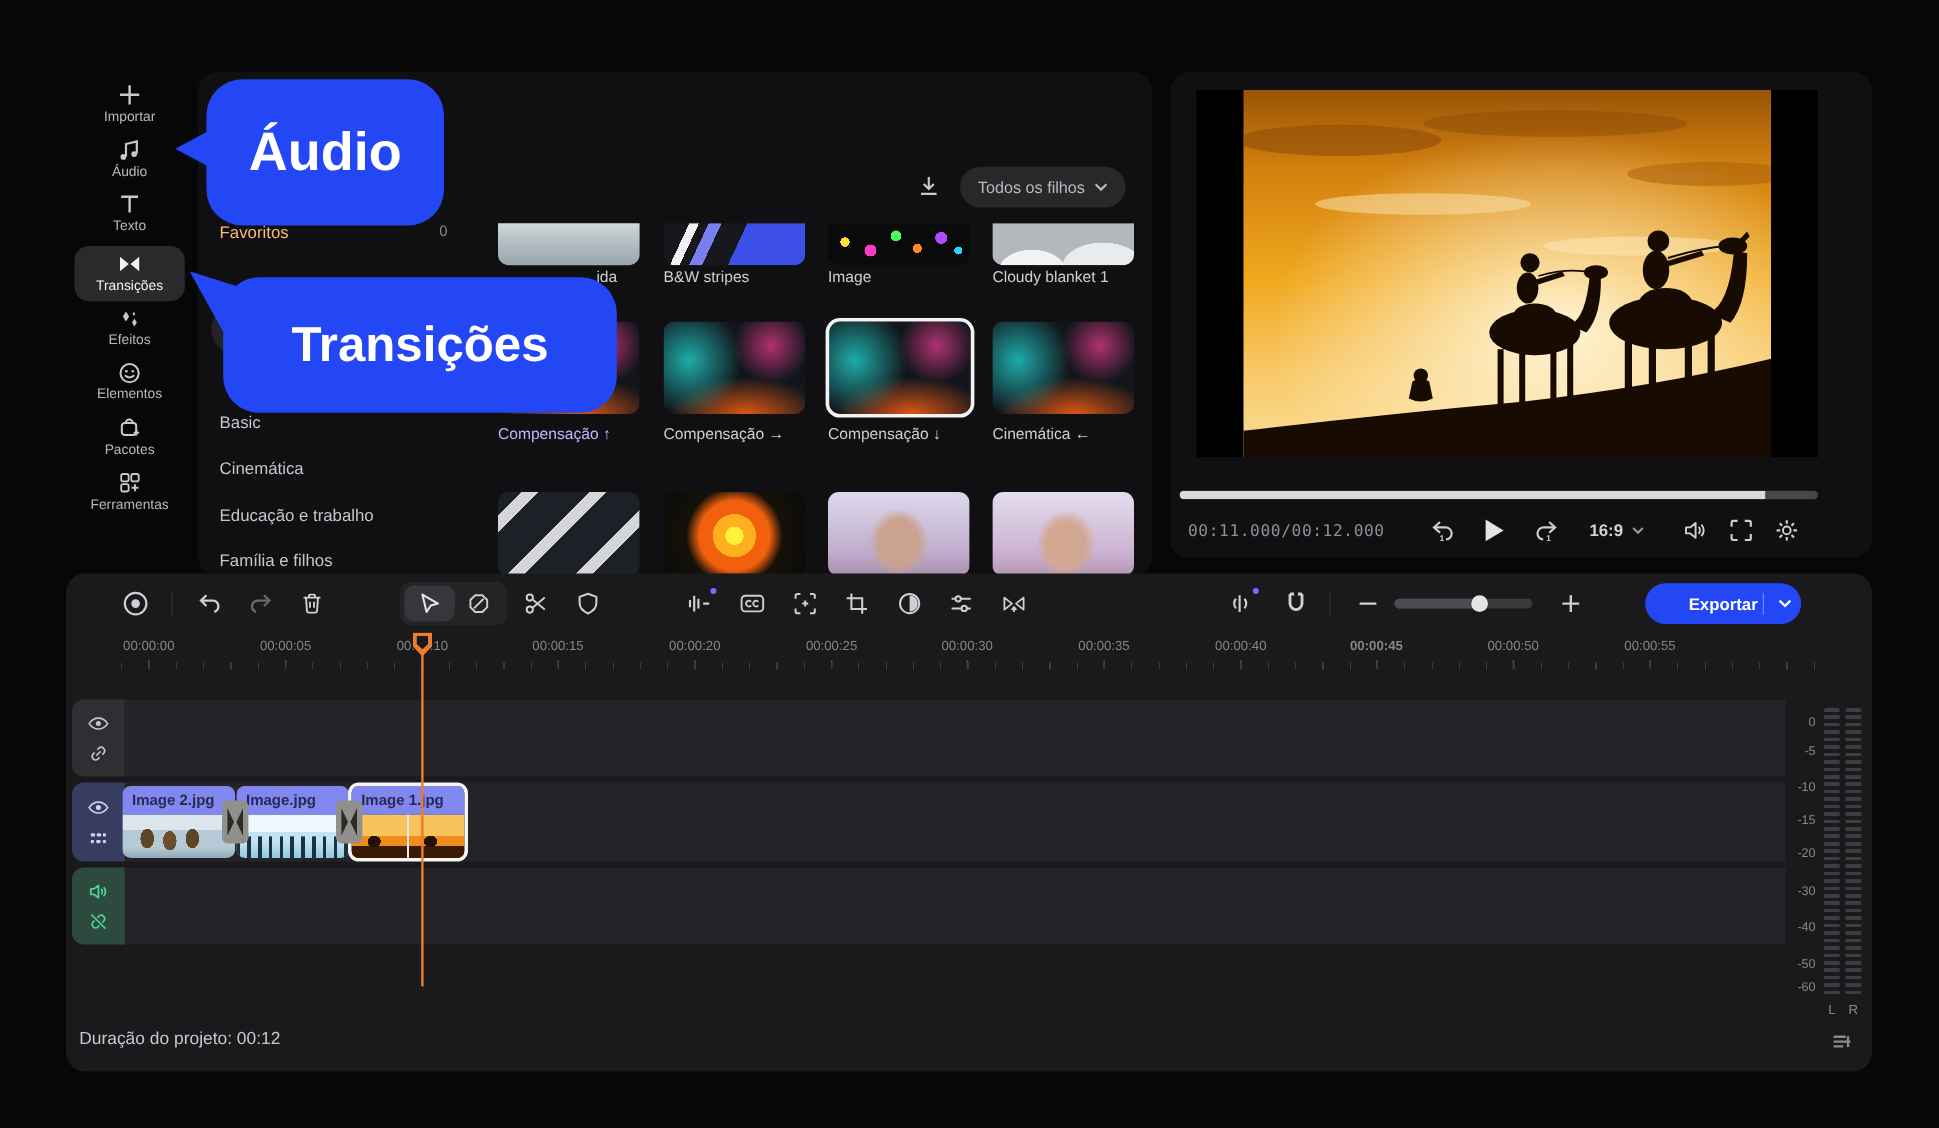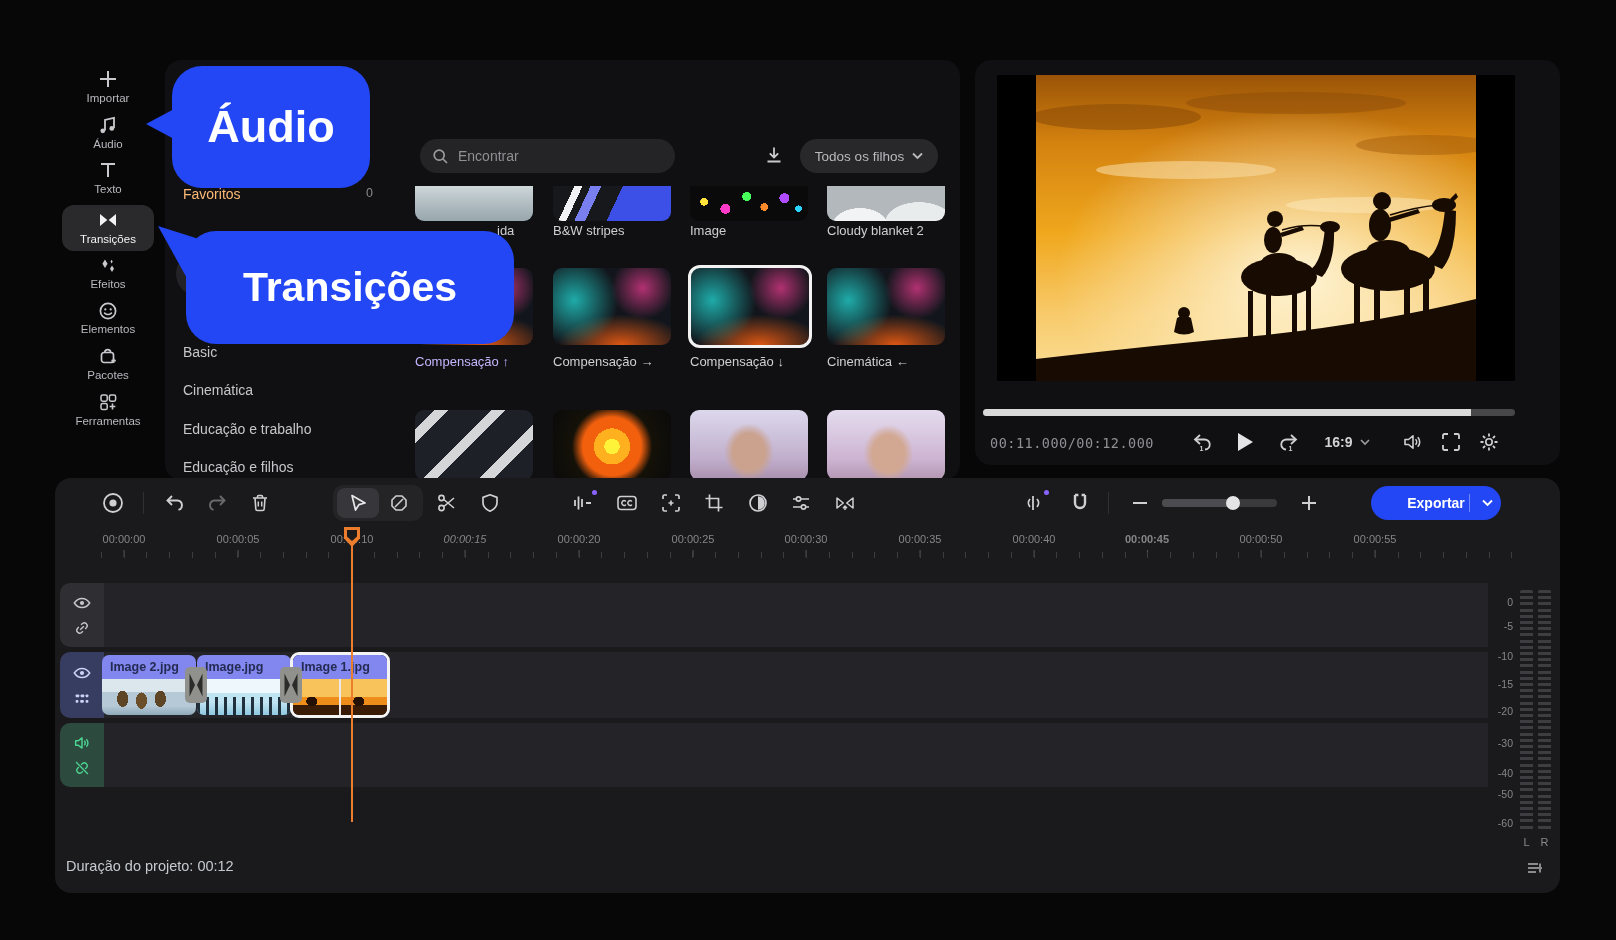--- a/index.html
+++ b/index.html
@@ -128,27 +128,20 @@
           <rect x="12.4" y="4" width="6.2" height="6.2" rx="1.6" stroke="#c9c9cd" stroke-width="1.5" fill="none"></rect>
           <rect x="4" y="12.4" width="6.2" height="6.2" rx="1.6" stroke="#c9c9cd" stroke-width="1.5" fill="none"></rect>
           <path d="M15.5 12.6v5.8M12.6 15.5h5.8" stroke="#c9c9cd" stroke-width="1.6"></path>
         </svg>
       <div class="abs side-label" style="left:0;top:24px;">Ferramentas</div>
     </div>
   </div>
 
   <div class="abs panel" style="left:165px;top:60px;width:795px;height:420px;overflow:hidden;">
 
-    <div class="abs search" style="left:255px;top:79px;width:255px;height:34px;">
-      <svg width="17" height="17" viewBox="0 0 17 17">
-          <circle cx="7.2" cy="7.2" r="5" stroke="#9a9aa0" stroke-width="1.7" fill="none"></circle>
-          <path d="M11 11l4 4" stroke="#9a9aa0" stroke-width="1.7"></path>
-        </svg>
-      <input type="text" placeholder="Encontrar" style="">
-    </div>
 
     <div class="abs tbtn" style="left:595px;top:81px;width:28px;height:28px;">
       <svg width="22" height="22" viewBox="0 0 22 22">
           <path d="M11 3.5v9.5M6.8 9.3l4.2 4.2 4.2-4.2" stroke="#c9c9cd" stroke-width="1.8" fill="none"></path>
           <path d="M4.5 17.5h13" stroke="#c9c9cd" stroke-width="1.8"></path>
         </svg>
     </div>
     <div class="abs pill-btn" style="left:635px;top:79px;width:138px;height:34px;">
       <span>Todos os filhos</span>
       <svg width="11" height="8" viewBox="0 0 11 8">
@@ -157,41 +150,41 @@
     </div>
 
     <div class="abs" style="left:18px;top:125px;width:190px;height:20px;cursor:pointer;">
       <span class="cat" style="color:#fdba74;">Favoritos</span>
       <span class="abs" style="right:0;top:1px;color:#8a8a8e;font-size:12.5px;">0</span>
     </div>
     <div class="abs" style="left:11px;top:192px;width:220px;height:44px;background:#232327;border-radius:22px;z-index:5;"></div>
     <div class="abs cat" style="left:18px;top:284px;">Basic</div>
     <div class="abs cat" style="left:18px;top:322px;">Cinemática</div>
     <div class="abs cat" style="left:18px;top:361px;">Educação e trabalho</div>
-    <div class="abs cat" style="left:18px;top:399px;">Educação e filhos</div>
+    <div class="abs cat" style="left:18px;top:399px;">Família e filhos</div>
 
     <div class="abs thumb" style="left:250px;top:126px;width:118px;height:35px;border-radius:0 0 9px 9px;background:linear-gradient(180deg,#cfd8da,#aebabf 55%,#98a7ad);"></div>
     <div class="abs thumb" style="left:388px;top:126px;width:118px;height:35px;border-radius:0 0 9px 9px;background:#17181c;overflow:hidden;">
       <div class="abs" style="inset:0;background:linear-gradient(115deg,transparent 0 16%,#f2f2f4 16% 22%,transparent 22% 28%,#7a7ff0 28% 36%,transparent 36% 52%,#3c50e8 52% 100%);"></div>
     </div>
     <div class="abs thumb" style="left:525px;top:126px;width:118px;height:35px;border-radius:0 0 9px 9px;background:
       radial-gradient(7px 7px at 12% 45%,#ffe23a 55%,transparent 56%),
       radial-gradient(9px 9px at 30% 65%,#ff39c8 55%,transparent 56%),
       radial-gradient(8px 8px at 48% 30%,#46ff5a 55%,transparent 56%),
       radial-gradient(7px 7px at 63% 60%,#ff8a2a 55%,transparent 56%),
       radial-gradient(9px 9px at 80% 35%,#b04bff 55%,transparent 56%),
       radial-gradient(6px 6px at 92% 65%,#2ad4ff 55%,transparent 56%),#0a0a0a;"></div>
     <div class="abs thumb" style="left:662px;top:126px;width:118px;height:35px;border-radius:0 0 9px 9px;background:
       radial-gradient(46px 30px at 28% 115%,#f2f3f4 60%,transparent 61%),
       radial-gradient(56px 34px at 78% 105%,#e9eced 60%,transparent 61%),#b3b8bd;"></div>
 
     <div class="abs thumb-label" style="left:332px;top:163px;">ida</div>
     <div class="abs thumb-label" style="left:388px;top:163px;">B&amp;W stripes</div>
     <div class="abs thumb-label" style="left:525px;top:163px;">Image</div>
-    <div class="abs thumb-label" style="left:662px;top:163px;">Cloudy blanket 2</div>
+    <div class="abs thumb-label" style="left:662px;top:163px;">Cloudy blanket 1</div>
 
     <div class="abs thumb neon" style="left:250px;top:208px;width:118px;height:77px;"></div>
     <div class="abs thumb neon" style="left:388px;top:208px;width:118px;height:77px;"></div>
     <div class="abs thumb neon" style="left:523px;top:205px;width:124px;height:83px;border:3px solid #f2f2f2;border-radius:12px;"></div>
     <div class="abs thumb neon" style="left:662px;top:208px;width:118px;height:77px;"></div>
 
     <div class="abs thumb-label" style="left:250px;top:294px;color:#c4b5fd;">Compensação ↑</div>
     <div class="abs thumb-label" style="left:388px;top:294px;">Compensação →</div>
     <div class="abs thumb-label" style="left:525px;top:294px;">Compensação ↓</div>
     <div class="abs thumb-label" style="left:662px;top:294px;">Cinemática ←</div>
@@ -460,21 +453,21 @@
         <svg width="11" height="8" viewBox="0 0 11 8">
             <path d="M1 1.5l4.5 4.5L10 1.5" stroke="#fff" stroke-width="1.9" fill="none"></path>
           </svg>
       </div>
     </div>
 
     <div class="abs" style="left:0;top:50px;width:1505px;height:34px;">
       <div class="rlabel" style="left:69px;top:5px;">00:00:00</div>
       <div class="rlabel" style="left:183px;top:5px;">00:00:05</div>
       <div class="rlabel" style="left:297px;top:5px;">00:00:10</div>
-      <div class="rlabel" style="left:410px;top:5px;font-style:italic;">00:00:15</div>
+      <div class="rlabel" style="left:410px;top:5px;">00:00:15</div>
       <div class="rlabel" style="left:524px;top:5px;">00:00:20</div>
       <div class="rlabel" style="left:638px;top:5px;">00:00:25</div>
       <div class="rlabel" style="left:751px;top:5px;">00:00:30</div>
       <div class="rlabel" style="left:865px;top:5px;">00:00:35</div>
       <div class="rlabel" style="left:979px;top:5px;">00:00:40</div>
       <div class="rlabel" style="left:1092px;top:5px;font-weight:bold;">00:00:45</div>
       <div class="rlabel" style="left:1206px;top:5px;">00:00:50</div>
       <div class="rlabel" style="left:1320px;top:5px;">00:00:55</div>
       <div class="abs ticks" style="left:46px;top:24px;width:1412px;height:6px;"></div>
     </div>
@@ -572,21 +565,21 @@
       <div class="abs" style="left:3px;top:3px;width:10px;height:11px;background:#1a1a1c;clip-path:polygon(0 0,100% 0,100% 58%,50% 100%,0 58%);"></div>
     </div>
 
     <div class="abs meter-lab" style="left:1432px;top:118px;">0</div>
     <div class="abs meter-lab" style="left:1432px;top:142px;">-5</div>
     <div class="abs meter-lab" style="left:1432px;top:172px;">-10</div>
     <div class="abs meter-lab" style="left:1432px;top:200px;">-15</div>
     <div class="abs meter-lab" style="left:1432px;top:227px;">-20</div>
     <div class="abs meter-lab" style="left:1432px;top:259px;">-30</div>
     <div class="abs meter-lab" style="left:1432px;top:289px;">-40</div>
-    <div class="abs meter-lab" style="left:1432px;top:310px;">-50</div>
+    <div class="abs meter-lab" style="left:1432px;top:320px;">-50</div>
     <div class="abs meter-lab" style="left:1432px;top:339px;">-60</div>
     <div class="abs meter-bar" style="left:1465px;top:112px;width:13px;height:240px;"></div>
     <div class="abs meter-bar" style="left:1483px;top:112px;width:13px;height:240px;"></div>
     <div class="abs" style="left:1465px;top:358px;width:13px;text-align:center;color:#8a8a8e;font-size:11px;">L</div>
     <div class="abs" style="left:1483px;top:358px;width:13px;text-align:center;color:#8a8a8e;font-size:11px;">R</div>
     <div class="abs tbtn" style="left:1466px;top:378px;width:28px;height:24px;">
       <svg width="20" height="16" viewBox="0 0 20 16">
           <path d="M3 4h10M3 8h14M3 12h8" stroke="#8a8a8e" stroke-width="2"></path>
           <path d="M15 3.5v9" stroke="#8a8a8e" stroke-width="2"></path>
         </svg>

